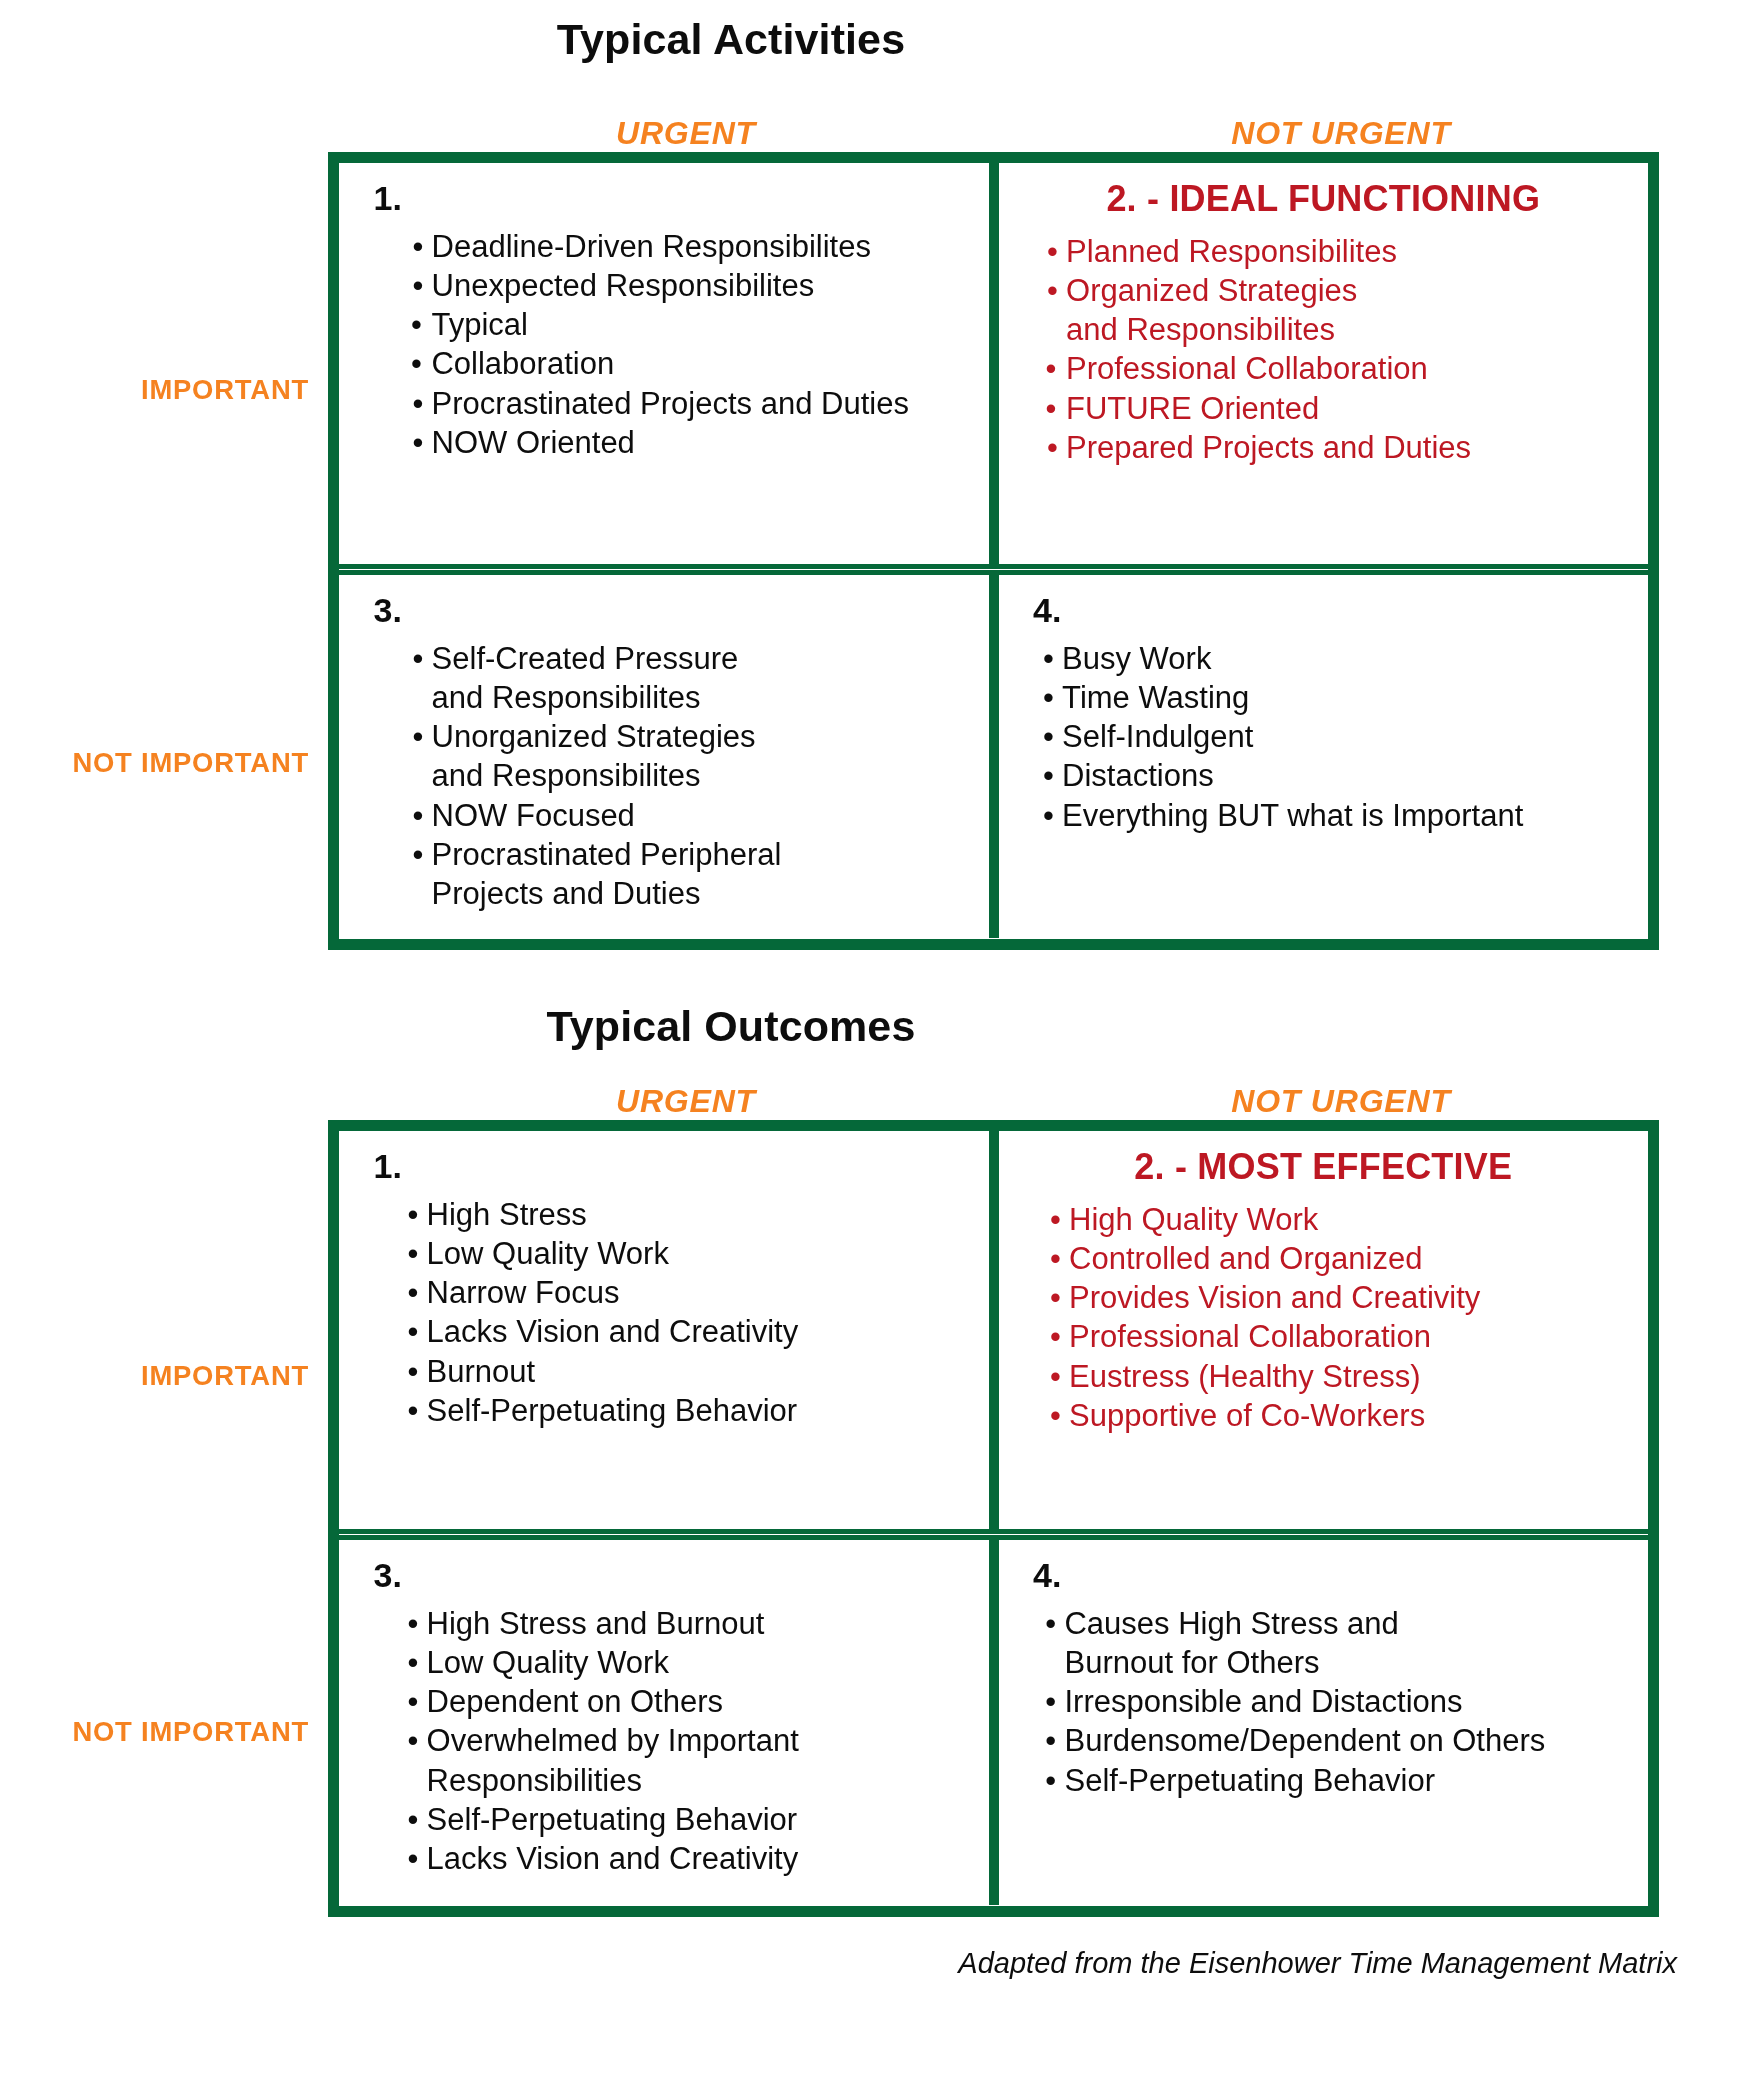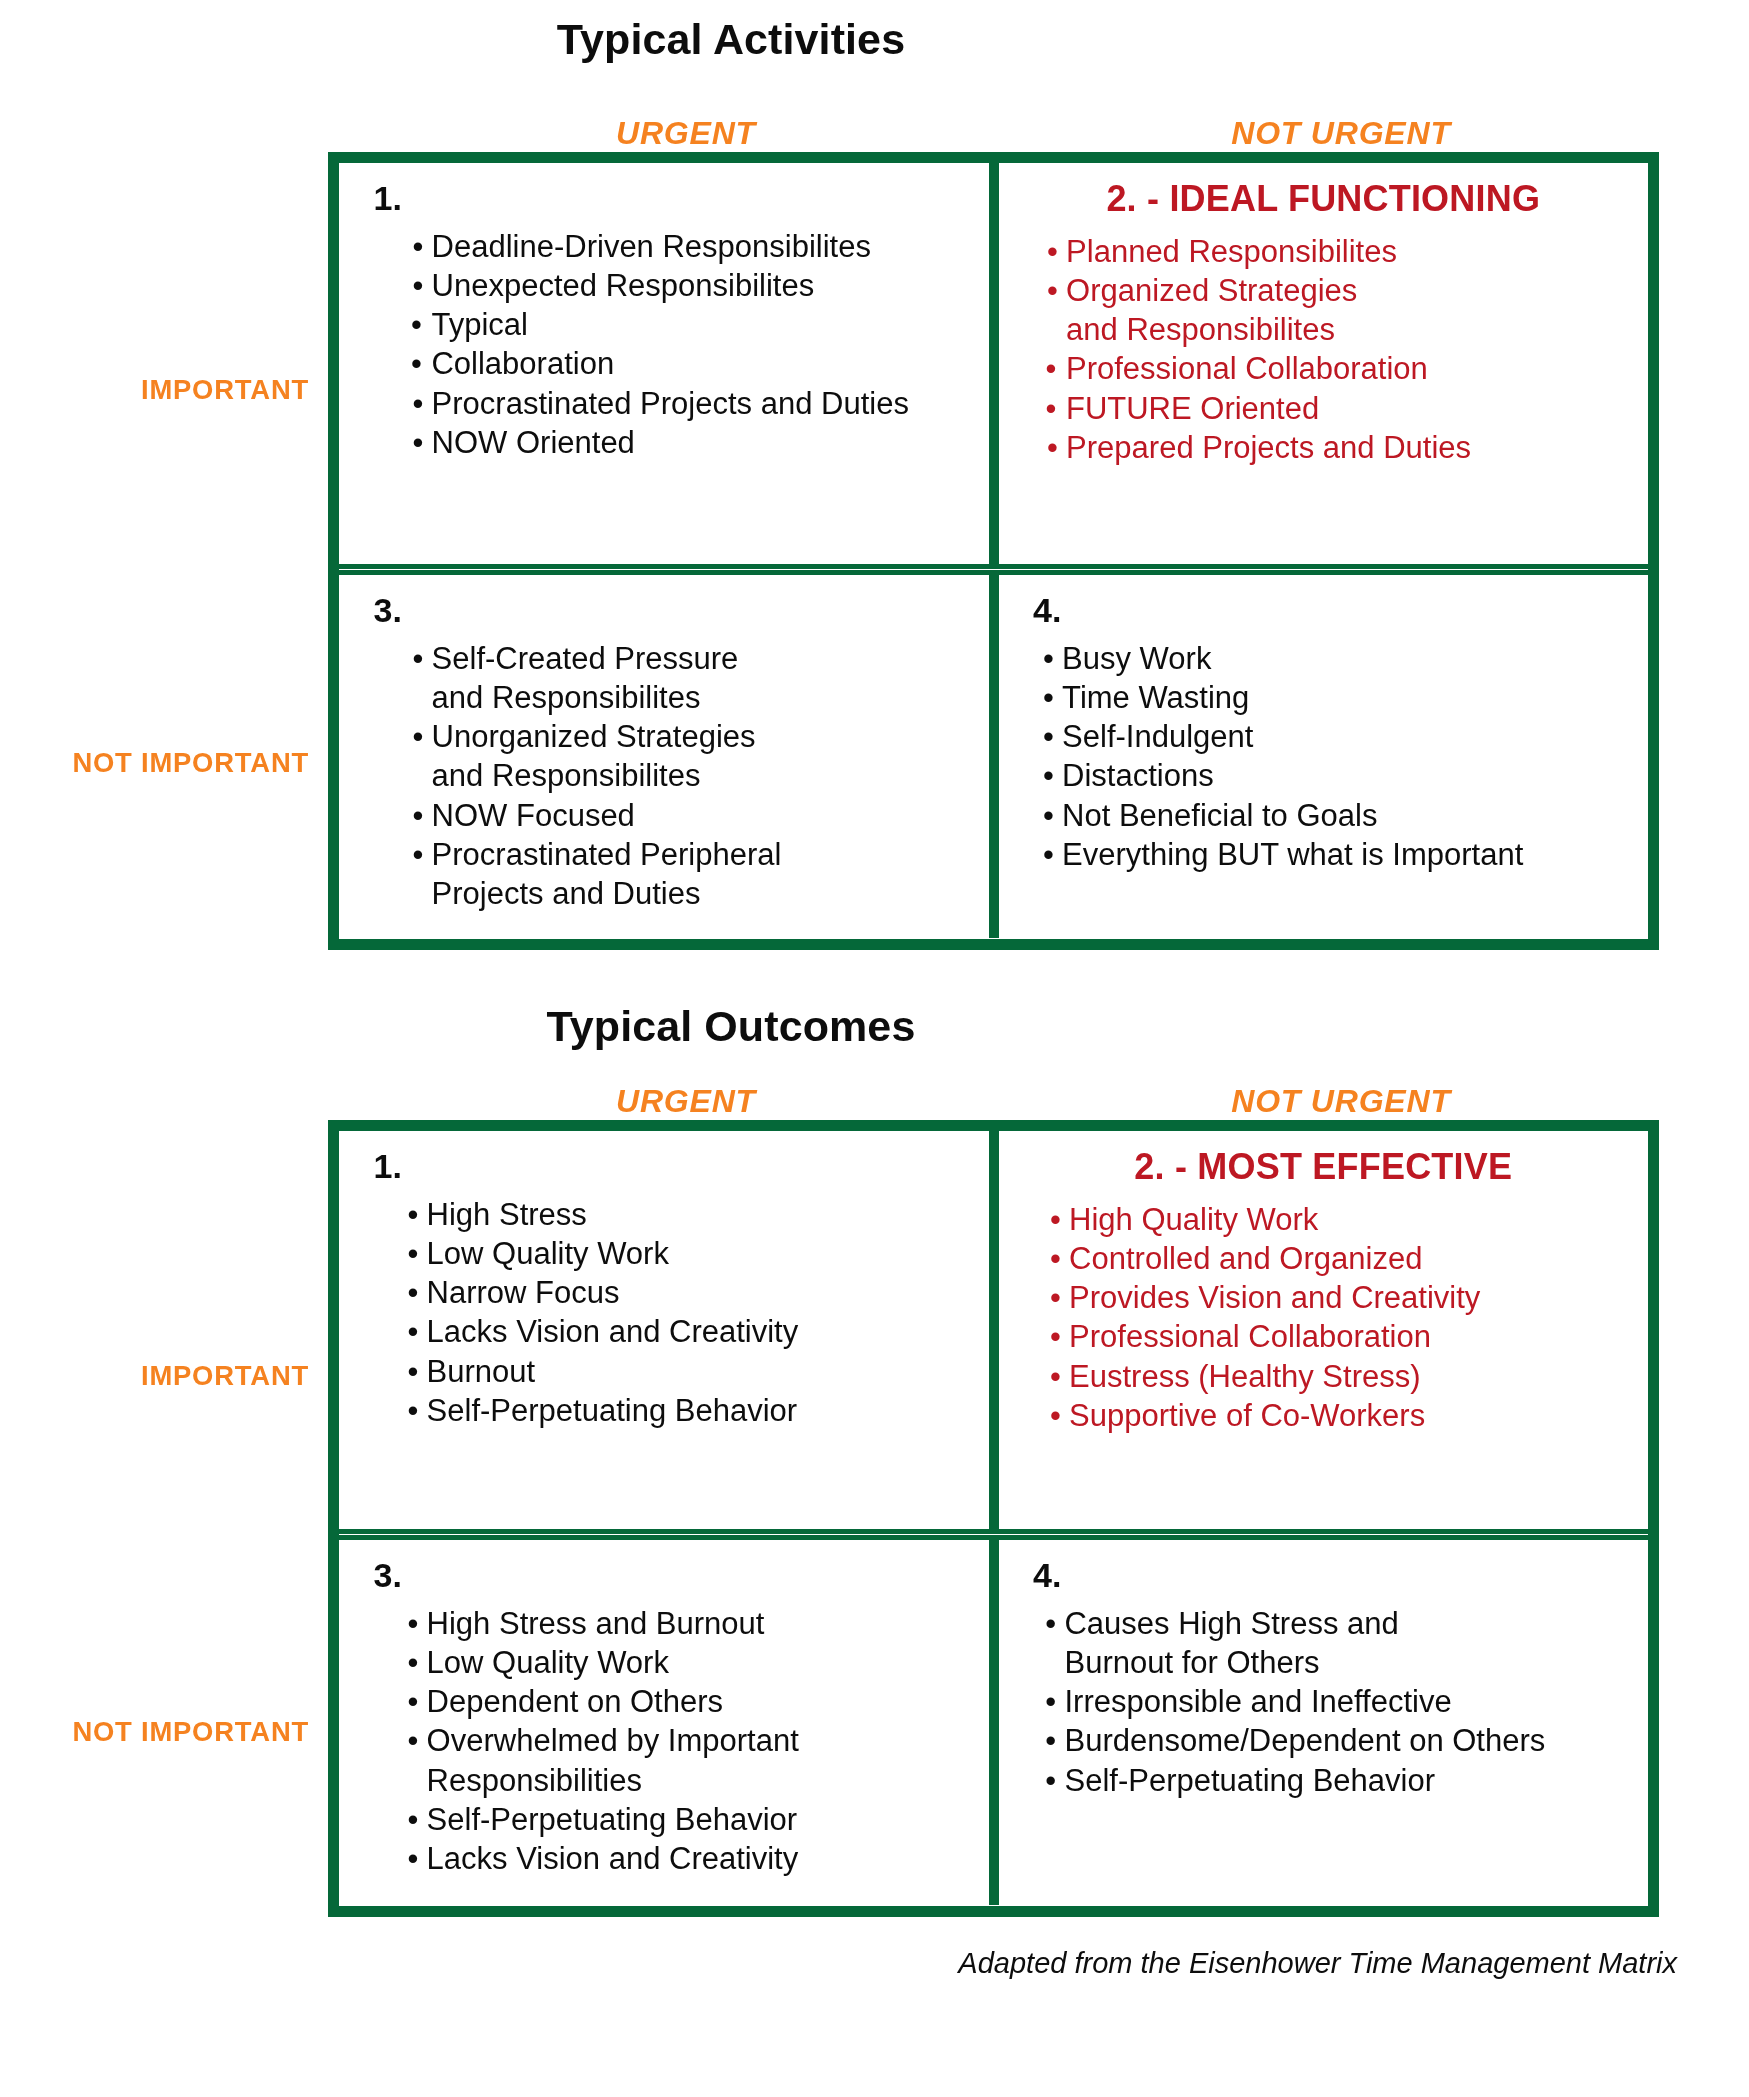--- a/index.html
+++ b/index.html
@@ -242,21 +242,20 @@
     </div>
 
     <div class="quadrant q-br" id="q4-activities">
       <div class="q-number">4.</div>
       <div class="list-wrap">
         <ul class="bullets">
           <li>Busy Work</li>
           <li>Time Wasting</li>
           <li>Self-Indulgent</li>
           <li>Distactions</li>
-          <li>Not Beneficial to Goals</li>
           <li>Everything BUT what is Important</li>
         </ul>
       </div>
     </div>
   </div>
 
   <div class="section-title" id="title-outcomes">Typical Outcomes</div>
 
   <div class="col-header urgent" id="hdr-m2-urgent">URGENT</div>
   <div class="col-header not-urgent" id="hdr-m2-noturgent">NOT URGENT</div>
@@ -308,21 +307,21 @@
         </ul>
       </div>
     </div>
 
     <div class="quadrant q-br" id="q4-outcomes">
       <div class="q-number">4.</div>
       <div class="list-wrap">
         <ul class="bullets">
           <li>Causes High Stress and
 Burnout for Others</li>
-          <li>Irresponsible and Ineffective</li>
+          <li>Irresponsible and Distactions</li>
           <li>Burdensome/Dependent on Others</li>
           <li>Self-Perpetuating Behavior</li>
         </ul>
       </div>
     </div>
   </div>
 
   <div id="footer-attribution">Adapted from the Eisenhower Time Management Matrix</div>
 
 </div>

